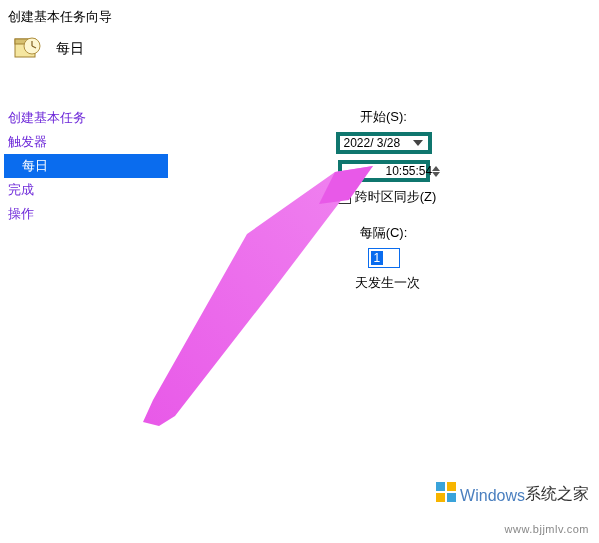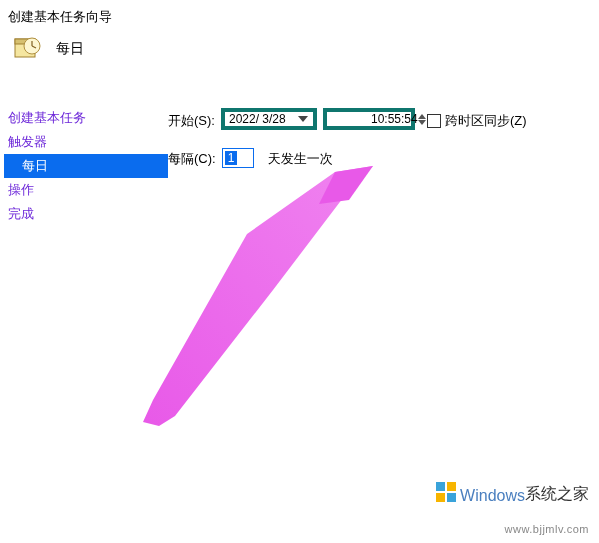--- a/index.html
+++ b/index.html
@@ -8,21 +8,21 @@
     .dialog-title { color: #000; }
     .icon-row { display: flex; align-items: center; gap: 14px; margin-top: 10px; padding-left: 6px; }
     .clock-icon { width: 28px; height: 26px; }
     .page-subtitle { color: #000; font-size: 14px; }
     .main-area { display: flex; margin-top: 40px; }
     .sidebar { width: 168px; padding-left: 4px; }
     .sidebar-item { height: 24px; line-height: 24px; padding-left: 4px; color: #6d28d9; cursor: default; }
     .sidebar-item.indent { padding-left: 18px; }
     .sidebar-item.selected { background: #0a6cee; color: #fff; }
     .form-area { flex: 1; padding-top: 2px; }
-    .form-row { display: flex; align-items: flex-end; margin-bottom: 18px; gap: 6px; }
+    .form-row { display: flex; align-items: center; margin-bottom: 18px; gap: 6px; flex-direction: column; }
     .lbl { color: #000; }
     .date-picker, .time-picker { height: 22px; border: 4px solid #0f766e; background: #fff; display: inline-flex; align-items: center; padding: 0 4px; }
     .date-picker { width: 96px; justify-content: space-between; }
     .dp-text { font-size: 12px; }
     .dp-arrow { width: 12px; display: flex; justify-content: center; }
     .time-picker { width: 92px; justify-content: space-between; padding-left: 44px; }
     .tp-text { font-size: 12px; }
     .spinner { width: 14px; display: flex; flex-direction: column; gap: 1px; align-items: center; }
     .spinner .tri { width: 0; height: 0; border-left: 4px solid transparent; border-right: 4px solid transparent; }
     .spinner .up { border-bottom: 5px solid #555; }
@@ -55,22 +55,22 @@
     </span>
     <div class="page-subtitle">每日</div>
   </div>
 </div>
 
 <div class="main-area">
   <div class="sidebar">
     <div class="sidebar-item">创建基本任务</div>
     <div class="sidebar-item">触发器</div>
     <div class="sidebar-item indent selected">每日</div>
+    <div class="sidebar-item">完成</div>
     <div class="sidebar-item">操作</div>
-    <div class="sidebar-item">完成</div>
   </div>
 
   <div class="form-area">
     <div class="form-row">
       <span class="lbl">开始(S):</span>
       <span class="date-picker">
         <span class="dp-text">2022/ 3/28</span>
         <span class="dp-arrow">
           <svg width="10" height="6" viewBox="0 0 10 6">
               <polygon points="0,0 10,0 5,6" fill="#444"></polygon>

